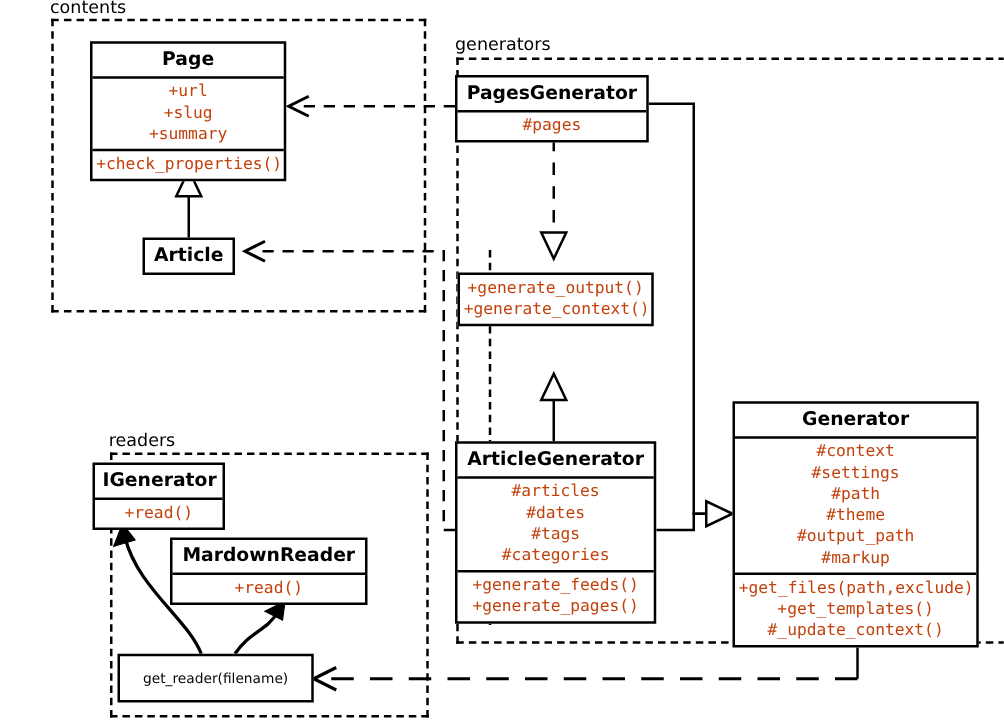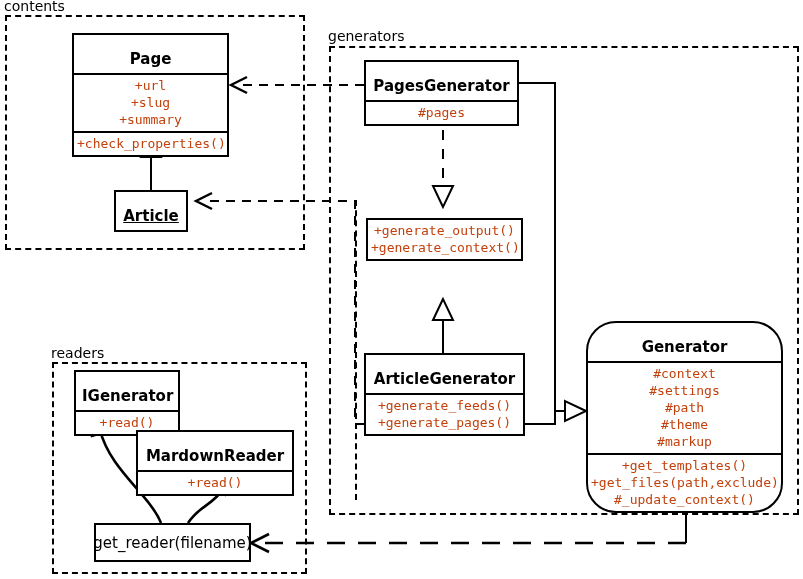--- a/index.html
+++ b/index.html
@@ -2,43 +2,43 @@
 <html><head>
 <meta charset="utf-8">
 <style>
   html,body{margin:0;padding:0;background:#ffffff;}
   body{width:803px;height:579px;position:relative;overflow:hidden;
        font-family:"DejaVu Sans", sans-serif;}
   #canvas{position:absolute;left:0;top:0;width:803px;height:579px;}
   svg{position:absolute;left:0;top:0;width:803px;height:579px;overflow:visible;}
 
   
-  .pkg{position:absolute;box-sizing:border-box;}
+  .pkg{position:absolute;box-sizing:border-box;margin-left:36px;}
   .pkg-border{position:absolute;left:0;top:0;right:0;bottom:0;
       border:2px dashed #000;}
   .pkg-label{position:absolute;font-family:"DejaVu Sans", sans-serif;
       font-size:14px;color:#000;background:#fff;white-space:nowrap;
       padding:0 2px;line-height:16px;}
 
   
   .cls{position:absolute;box-sizing:border-box;border:2px solid #000;
        background:#fff;}
   .cls .hdr{border-bottom:2px solid #000;text-align:center;
        font-weight:bold;font-size:15px;color:#000;
        font-family:"DejaVu Sans", sans-serif;padding:4px 6px 5px 6px;
-       line-height:17px;margin-top:12px;}
+       line-height:17px;}
   .cls .stereo{display:block;font-weight:normal;font-size:13px;
        font-family:"DejaVu Sans Mono", monospace;line-height:16px;}
   .cls .sec{border-bottom:2px solid #000;padding:2px 3px 3px 3px;}
   .cls .sec:last-child{border-bottom:none;}
   .cls .row{font-family:"DejaVu Sans Mono", monospace;font-size:13px;
        color:#c2410c;line-height:17px;white-space:pre;text-align:center;}
   .plainbox{position:absolute;box-sizing:border-box;border:2px solid #000;
        background:#fff;display:flex;align-items:center;justify-content:center;
-       font-family:"DejaVu Sans", sans-serif;font-size:15px;color:#000;}
+       font-family:"DejaVu Sans", sans-serif;font-size:11px;color:#000;}
 </style>
 </head>
 <body>
 
 <div id="canvas">
 
   <svg xmlns="http://www.w3.org/2000/svg">
 
     <g>
       <line x1="151" y1="192" x2="151" y2="157" stroke="#000" stroke-width="2"></line>
@@ -117,21 +117,21 @@
     <div class="sec">
       <div class="row">+url</div>
       <div class="row">+slug</div>
       <div class="row">+summary</div>
     </div>
     <div class="sec">
       <div class="row">+check_properties()</div>
     </div>
   </div>
 
-  <div class="cls" style="left:114px;top:190px;width:74px;text-decoration:underline;">
+  <div class="cls" style="left:114px;top:190px;width:74px;">
     <div class="hdr" style="border-bottom:none;">
       <span>Article</span>
     </div>
   </div>
 
   <div class="cls" style="left:364px;top:60px;width:155px;">
     <div class="hdr">
       <span>PagesGenerator</span>
     </div>
     <div class="sec">
@@ -144,39 +144,46 @@
       <div class="row">+generate_output()</div>
       <div class="row">+generate_context()</div>
     </div>
   </div>
 
   <div class="cls" style="left:364px;top:353px;width:161px;">
     <div class="hdr">
       <span>ArticleGenerator</span>
     </div>
     <div class="sec">
+      <div class="row">#articles</div>
+      <div class="row">#dates</div>
+      <div class="row">#tags</div>
+      <div class="row">#categories</div>
+    </div>
+    <div class="sec">
       <div class="row">+generate_feeds()</div>
       <div class="row">+generate_pages()</div>
     </div>
   </div>
 
-  <div class="cls" style="left:586px;top:321px;width:197px;border-radius:30px;">
+  <div class="cls" style="left:586px;top:321px;width:197px;">
     <div class="hdr">
       <span>Generator</span>
     </div>
     <div class="sec">
       <div class="row">#context</div>
       <div class="row">#settings</div>
       <div class="row">#path</div>
       <div class="row">#theme</div>
+      <div class="row">#output_path</div>
       <div class="row">#markup</div>
     </div>
     <div class="sec">
+      <div class="row">+get_files(path,exclude)</div>
       <div class="row">+get_templates()</div>
-      <div class="row">+get_files(path,exclude)</div>
       <div class="row">#_update_context()</div>
     </div>
   </div>
 
   <div class="cls" style="left:74px;top:370px;width:106px;">
     <div class="hdr">
       <span>IGenerator</span>
     </div>
     <div class="sec">
       <div class="row">+read()</div>

